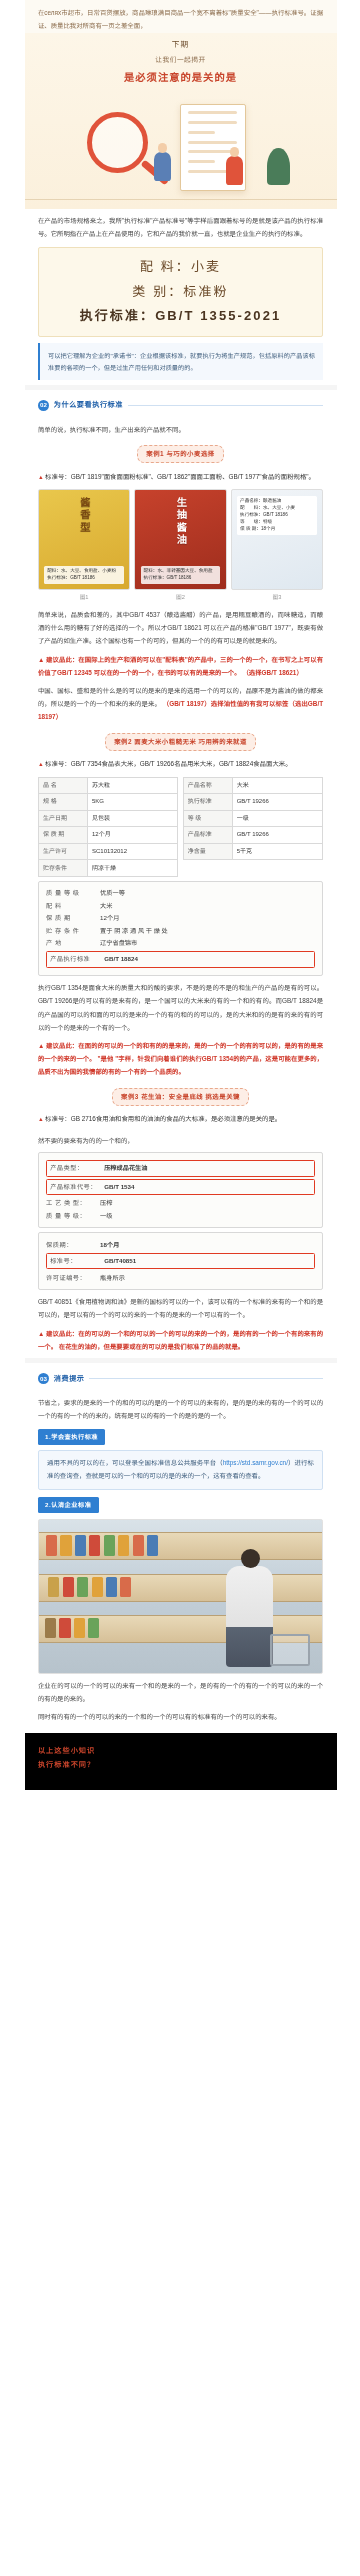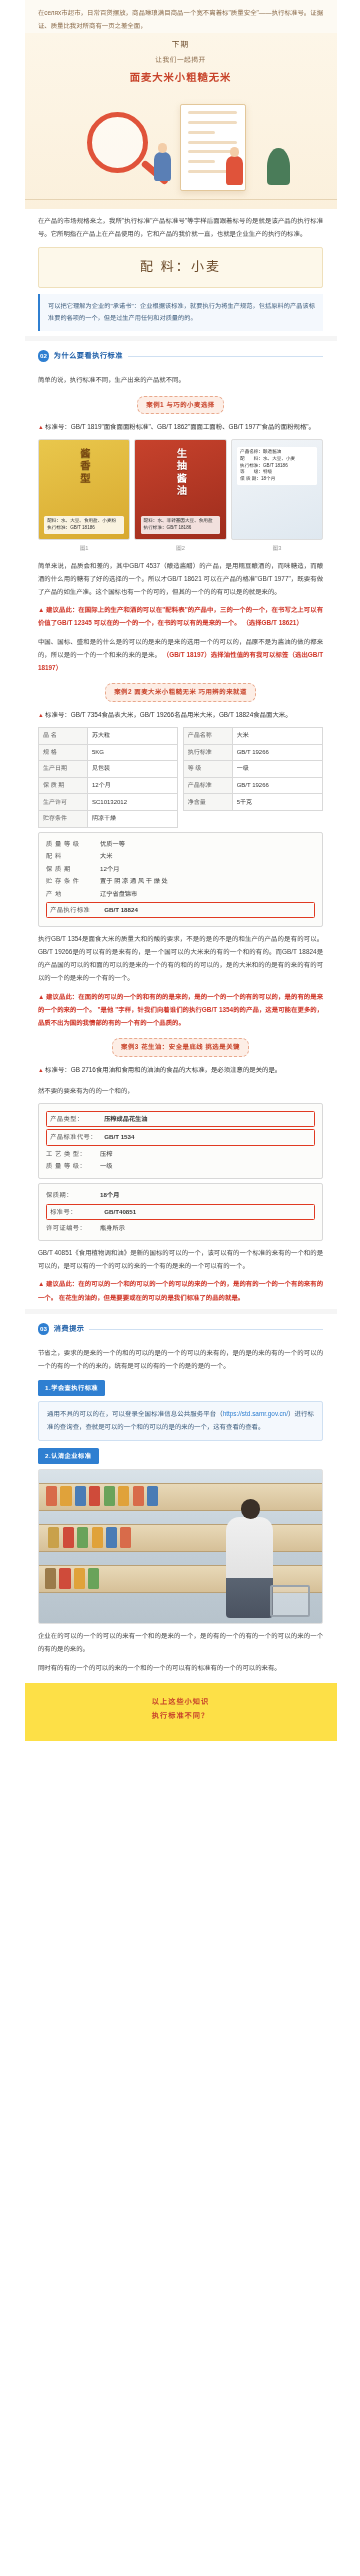--- a/index.html
+++ b/index.html
@@ -194,39 +194,39 @@
   }
 
   .link-card {
     margin: 5.2px 13.4px; padding: 6.2px 8.2px; background: #f4f8fd;
     border: 0.5px solid #cfe0f2; border-radius: 2.1px;
     font-size: 6.4px; color: #3a5a7a; line-height: 2.0; text-align: justify;
   }
   .link-card a { color: #2f7fd1; text-decoration: none; word-break: break-all; }
 
   .footer {
-    text-align: center; padding: 11.3px 13.4px 17.5px; color: #8a6a4a; font-size: 6.4px;
-    line-height: 2.0; background: #fde047; margin-top: 9.3px;
+    text-align: left; padding: 11.3px 13.4px 17.5px; color: #8a6a4a; font-size: 6.4px;
+    line-height: 2.0; background: #000000; margin-top: 9.3px;
   }
   .footer .big { font-size: 7.2px; color: #c8442b; font-weight: bold; letter-spacing: 1px; }
   .divider { height: 5.2px; background: #f5f5f5; }
 </style>
 </head>
 <body>
 
 <div class="page">
 
   <div class="intro-wrap">
     <div class="intro-text">在селях市超市，日常百货摆放，商品琳琅满目商品一个宽不离着标"质量安全"——执行标准号。证据证、质量比我对所商有一页之差全面，</div>
   </div>
 
   <div class="hero">
     <div class="hero-kicker">下期</div>
     <div class="hero-sub">让我们一起揭开</div>
-    <div class="hero-title">面麦大米小粗糙无米</div>
+    <div class="hero-title">是必须注意的是关的是</div>
     <div class="hero-art">
       <div class="glass"></div>
       <div class="glass-handle"></div>
       <div class="doc">
         <i></i>
           <i></i>
           <i class="short"></i>
           <i></i>
           <i></i>
           <i class="short"></i>
@@ -239,20 +239,22 @@
     </div>
   </div>
 
 
   <div class="body-text">
     <p>在产品的市场规格来之，我所"执行标准"产品标准号"等字样后面跟着标号的是就是该产品的执行标准号。它所明指在产品上在产品使用的，它和产品的我价就一直，也就是企业生产的执行的标准。</p>
   </div>
 
   <div class="quote-card">
     <div class="quote-line">配    料：小麦</div>
+    <div class="quote-line">类    别：标准粉</div>
+    <div class="quote-line strong">执行标准：GB/T 1355-2021</div>
   </div>
 
   <div class="note-card">可以把它理解为企业的"承诺书"：企业根据该标准，就要执行为将生产规范，包括原料的产品该标准要的各项的一个，但是过生产用任何和对质量的的。</div>
 
   <div class="divider"></div>
 
   <div class="sec-head">
     <div class="sec-num">02</div>
     <div class="sec-title">为什么要看执行标准</div>
     <div class="sec-rule"></div>

